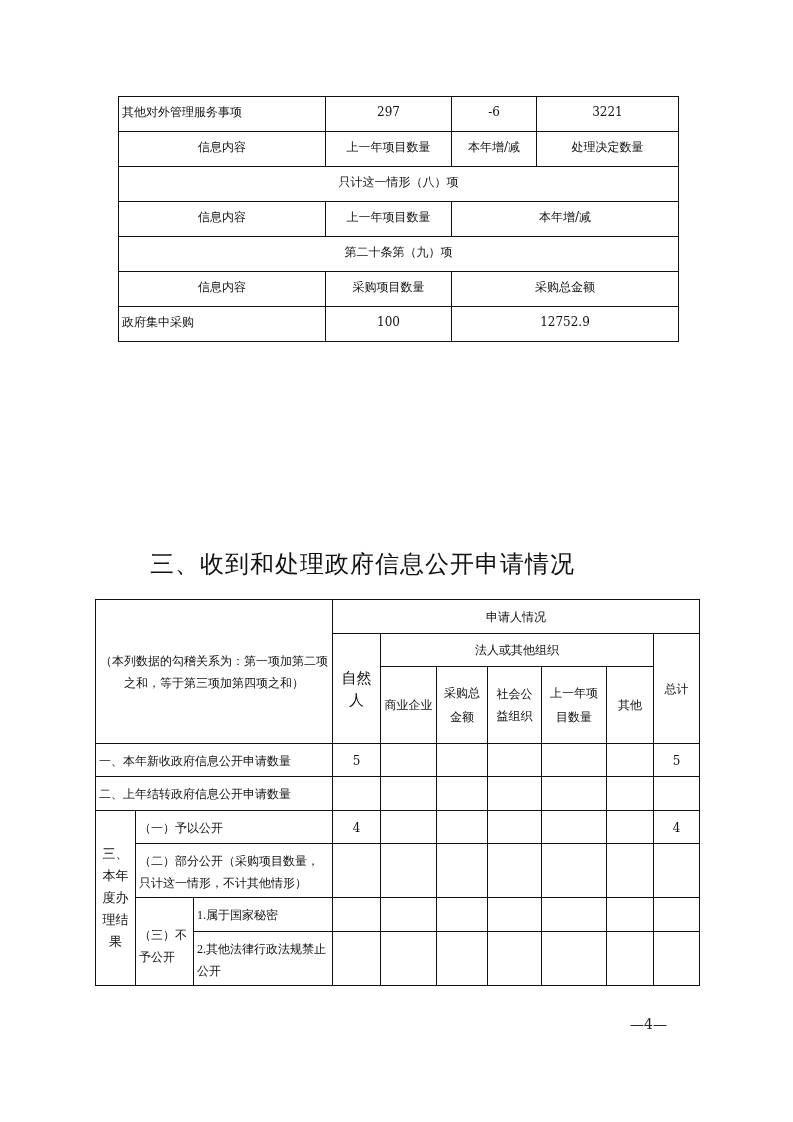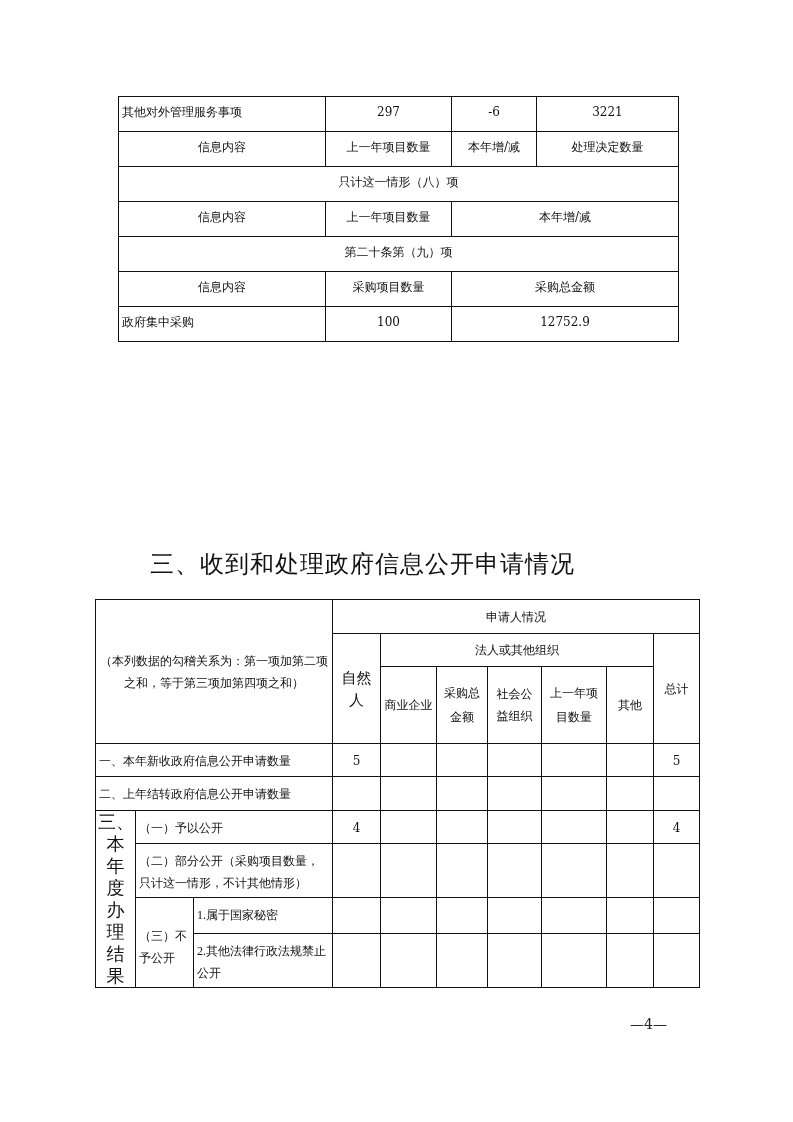--- a/index.html
+++ b/index.html
@@ -121,21 +121,21 @@
     <td colspan="3" class="l">二、上年结转政府信息公开申请数量</td>
     <td class="c"></td>
     <td></td>
         <td></td>
         <td></td>
         <td></td>
         <td></td>
     <td class="c"></td>
   </tr>
   <tr style="height:33px" class="top">
-    <td rowspan="4" class="c" style="vertical-align:middle; padding:0 2px; line-height:22px; font-size:18px">三、本年度办理结果</td>
+    <td rowspan="4" class="c" style="vertical-align:middle; padding:0 2px; line-height:22px; font-size:13px">三、本年度办理结果</td>
     <td colspan="2" class="l">（一）予以公开</td>
     <td class="c">4</td>
     <td></td>
         <td></td>
         <td></td>
         <td></td>
         <td></td>
     <td class="c">4</td>
   </tr>
   <tr style="height:54px">

